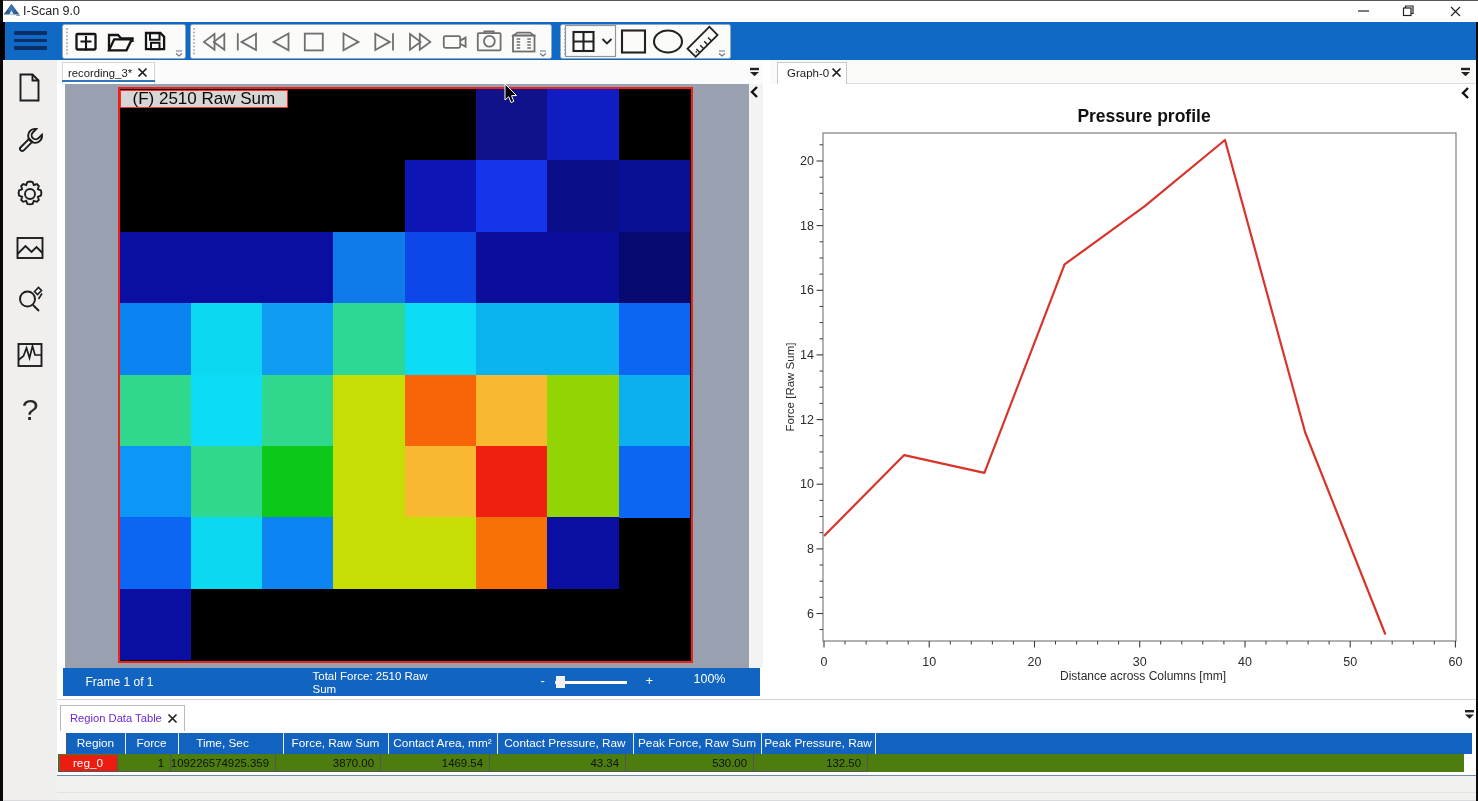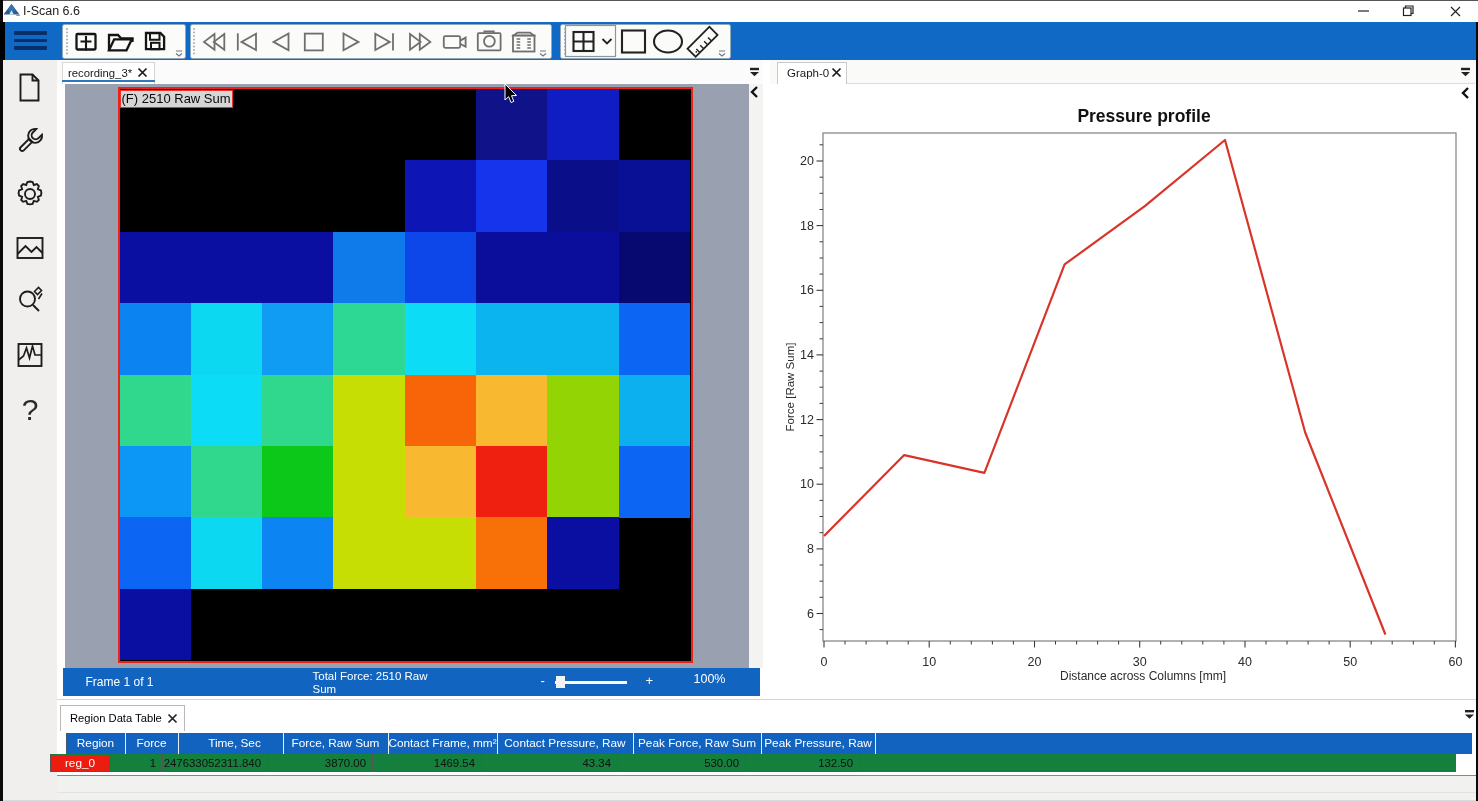--- a/index.html
+++ b/index.html
@@ -16,39 +16,39 @@
 
 #sidebar{left:0;top:60px;width:57px;height:741px;background:#f0efee}
 
 #ltabbar{left:57px;top:60px;width:706px;height:24px;background:#fbfbfb}
 #ltab{left:62px;top:62px;width:93px;height:22px;background:#ffffff;border:1px solid #d6d6d6;border-bottom:none;font-size:11.3px;color:#1a1a1a}
 #ltabu{left:62px;top:79.5px;width:93px;height:2.6px;background:#2e78ba}
 #lview{left:64.5px;top:84px;width:684px;height:584px;background:#99a1b1}
 #lstrip{left:748.5px;top:84px;width:14.5px;height:584px;background:#f3f3f2}
 #heat{left:117.5px;top:87px;width:575.5px;height:576px;border:2.5px solid #ee2018;background:#000}
 .hc{position:absolute}
-#heatlabel{left:119.5px;top:90px;background:#d6d6d6;border:1px solid #e8342c;font-size:13px;color:#0a0a0a;padding:0 1px;height:17.5px;line-height:16.5px}
+#heatlabel{left:119.5px;top:90px;background:#d6d6d6;border:1px solid #e8342c;font-size:17px;color:#0a0a0a;padding:0 12px;height:17.5px;line-height:16.5px}
 #bluebar{left:62.5px;top:668px;width:697px;height:28px;background:#1164c0;color:#fff;font-size:12px}
 #botpanel{left:0px;top:699px;width:1478px;height:102px;background:#ffffff}
 .hcell{position:absolute;top:0;height:17px;text-align:center;line-height:20px}
 .hsep{position:absolute;top:0;width:1px;height:20.5px;background:#e8eef5}
 .dcell{position:absolute;top:1px;height:17px;text-align:right;line-height:17px;padding-right:6px;font-size:11.4px}
 .dsep{position:absolute;top:0;width:1px;height:18.5px;background:#555}
 </style>
 </head>
 <body>
 
 <div class="abs" id="titlebar">
   <svg class="abs" style="left:4px;top:4px" width="16" height="12" viewBox="0 0 16 12">
     <polygon points="7.5,0 15.5,10.5 -0.5,10.5" fill="#2a5e97"></polygon>
     <polygon points="7.5,0 11,5 7.5,10.5 4,5" fill="#3c72ad"></polygon>
     <polygon points="7.5,6.5 9.8,10.5 5.2,10.5" fill="#dcefe2"></polygon>
     <polygon points="12,10.5 15.5,10.5 16,12 12.5,12" fill="#8b949b"></polygon>
   </svg>
-  <div class="abs" id="titletext">I-Scan 6.6</div>
+  <div class="abs" id="titletext">I-Scan 9.0</div>
   <svg class="abs" style="left:1352px;top:0" width="126" height="22" viewBox="0 0 126 22">
     <line x1="6" y1="11" x2="17" y2="11" stroke="#222" stroke-width="1.2"></line>
     <rect x="51.5" y="8" width="7.5" height="7.5" fill="none" stroke="#222" stroke-width="1.2"></rect>
     <path d="M53.5 8 V6 H61 V13.5 H59" fill="none" stroke="#222" stroke-width="1.2"></path>
     <path d="M99 7 l9 9 M108 7 l-9 9" stroke="#222" stroke-width="1.2"></path>
   </svg>
 </div>
 <div class="abs" style="left:0;top:0;width:1478px;height:1px;background:#565656"></div>
 <div class="abs" style="left:0;top:0;width:3px;height:22px;background:#0a0a0a"></div>
 
@@ -350,53 +350,53 @@
         <text x="580.2" y="582">50</text>
         <text x="685.4" y="582">60</text>
     </g>
     <text x="373" y="596" text-anchor="middle" font-size="12">Distance across Columns [mm]</text>
     <text x="24" y="303" text-anchor="middle" font-size="11.5" transform="rotate(-90 24 303)">Force [Raw Sum]</text>
   </g>
   <polyline points="54,451.9 134.2,371.1 214.4,388.9 294.6,180.4 374.8,122.2 455,56 535.2,348.5 615.4,550.5" fill="none" stroke="#d8342a" stroke-width="2.2" stroke-linejoin="round"></polyline>
 </svg>
 
 <div class="abs" style="left:57px;top:699px;width:1421px;height:1px;background:#d5d5d5"></div>
-<div class="abs" style="left:60px;top:705px;width:125px;height:26px;background:#fff;border:1px solid #b9b9b9;border-bottom:none;font-size:12px;color:#000000">
+<div class="abs" style="left:60px;top:705px;width:125px;height:26px;background:#fff;border:1px solid #b9b9b9;border-bottom:none;font-size:12px;color:#6d28d9">
     <span style="position:absolute;left:9px;top:6px;font-size:11.2px">Region Data Table</span>
   </div>
 <svg class="abs" style="left:166px;top:712px" width="13" height="13" viewBox="0 0 13 13">
     <path d="M2.5 2.5 L10.5 10.5 M10.5 2.5 L2.5 10.5" stroke="#222" stroke-width="1.7"></path>
   </svg>
 <svg class="abs" style="left:1463px;top:708px" width="14" height="16" viewBox="0 0 14 16">
   <rect x="2" y="2" width="9" height="2.4" fill="#222"></rect>
   <polygon points="2,6.4 11,6.4 6.5,10.8" fill="#222"></polygon>
 </svg>
 <div class="abs" id="tblhead" style="left:66px;top:733px;width:1406px;height:20.5px;background:#1263bf;font-size:11.8px;color:#fff">
   <div class="hcell" style="left:0;width:59px">Region</div>
   <div class="hcell" style="left:59px;width:53px">Force</div>
-  <div class="hcell" style="left:116px;width:105px">Time, Sec</div>
+  <div class="hcell" style="left:104px;width:105px">Time, Sec</div>
   <div class="hcell" style="left:217px;width:105px">Force, Raw Sum</div>
-  <div class="hcell" style="left:322px;width:109px">Contact Frame, mm²</div>
+  <div class="hcell" style="left:322px;width:109px">Contact Area, mm²</div>
   <div class="hcell" style="left:431px;width:136px">Contact Pressure, Raw</div>
   <div class="hcell" style="left:567px;width:128px">Peak Force, Raw Sum</div>
   <div class="hcell" style="left:695px;width:114px">Peak Pressure, Raw</div>
   <div class="hsep" style="left:0px;background:#44586e"></div>
     <div class="hsep" style="left:59px"></div>
     <div class="hsep" style="left:112px"></div>
     <div class="hsep" style="left:217px"></div>
     <div class="hsep" style="left:322px"></div>
     <div class="hsep" style="left:431px"></div>
     <div class="hsep" style="left:567px"></div>
     <div class="hsep" style="left:695px"></div>
     <div class="hsep" style="left:809px"></div>
 </div>
-<div class="abs" id="tblrow" style="left:50px;top:753.5px;width:1406px;height:18.5px;background:#15803d;font-size:11.8px;color:#111">
+<div class="abs" id="tblrow" style="left:58px;top:753.5px;width:1406px;height:18.5px;background:#4d7c0f;font-size:11.8px;color:#111">
   <div class="abs" style="left:1.5px;top:1px;width:57px;height:16.5px;background:#ec1c11;color:#fff;text-align:center;line-height:16.5px">reg_0</div>
   <div class="dcell" style="left:59px;width:53px">1</div>
-  <div class="dcell" style="left:112px;width:105px">247633052311.840</div>
+  <div class="dcell" style="left:112px;width:105px">109226574925.359</div>
   <div class="dcell" style="left:217px;width:105px">3870.00</div>
   <div class="dcell" style="left:322px;width:109px">1469.54</div>
   <div class="dcell" style="left:431px;width:136px">43.34</div>
   <div class="dcell" style="left:567px;width:128px">530.00</div>
   <div class="dcell" style="left:695px;width:114px">132.50</div>
   <div class="dsep" style="left:0px"></div>
     <div class="dsep" style="left:59px"></div>
     <div class="dsep" style="left:112px"></div>
     <div class="dsep" style="left:217px"></div>
     <div class="dsep" style="left:322px"></div>

